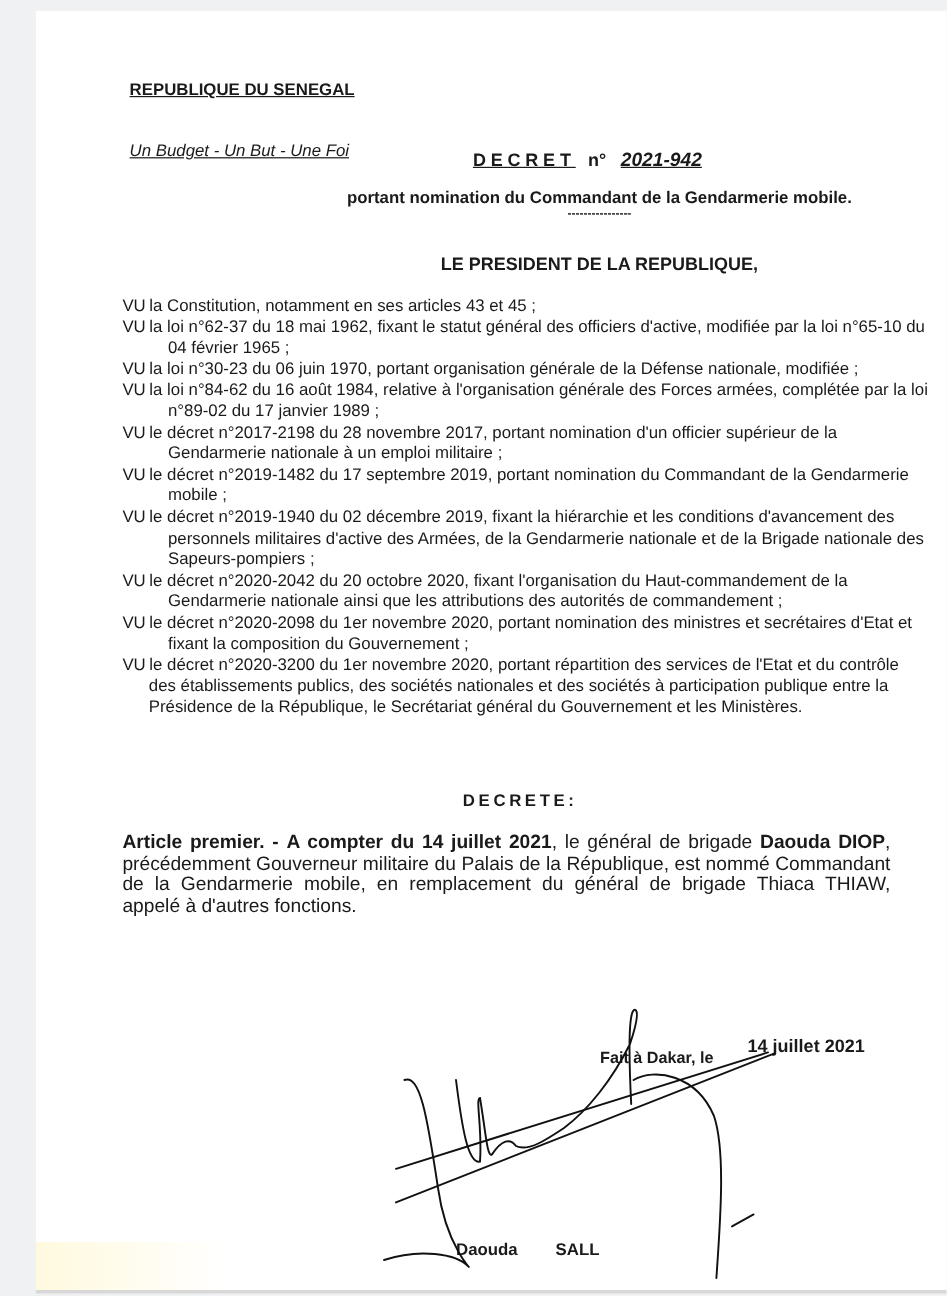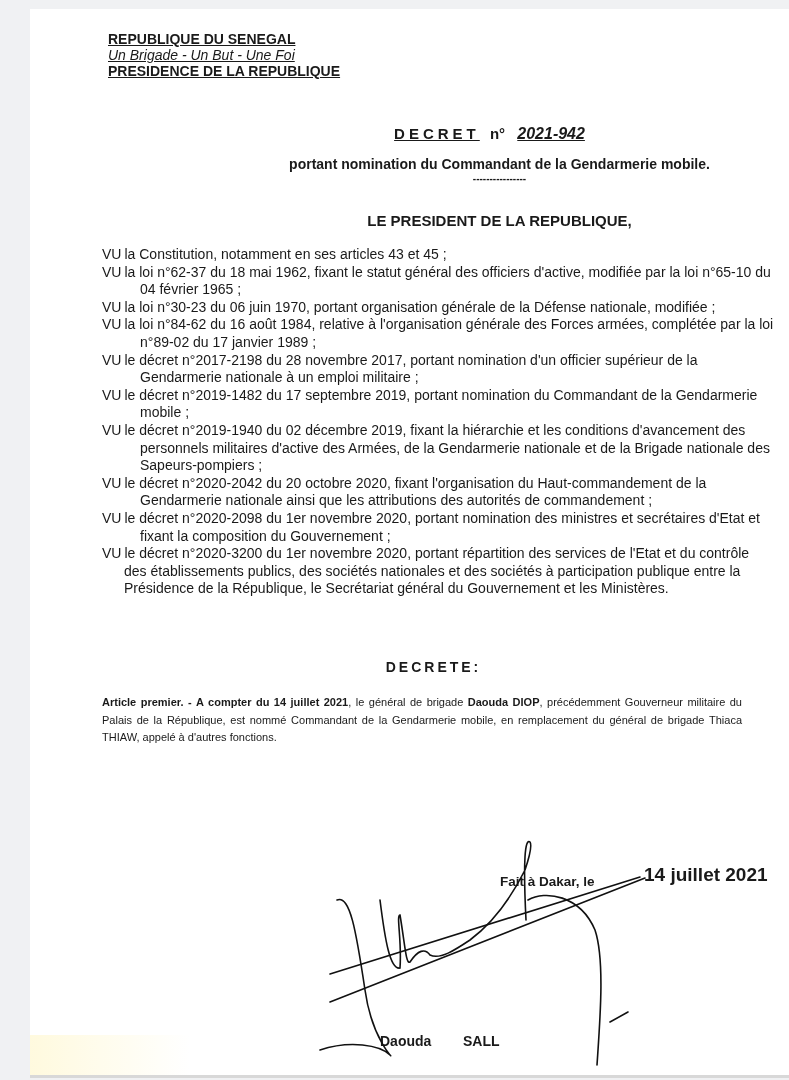--- a/index.html
+++ b/index.html
@@ -13,63 +13,62 @@
   .page {
     position: absolute; left: 30px; top: 9px; width: 759px; height: 1066px;
     background: #ffffff;
     border-bottom: 3px solid #d8d8d8;
   }
   .page .fade {
     position: absolute; left: 0; bottom: 0; width: 160px; height: 40px;
     background: linear-gradient(90deg, rgba(255,246,200,0.6), rgba(255,255,255,0));
   }
   .letterhead { position: absolute; left: 78px; top: 22px; font-size: 14px; line-height: 16px; }
-  .letterhead div { text-decoration: underline; }
+  .letterhead div { text-decoration: underline; margin-top: 35px; }
   .lh-bold { font-weight: bold; }
   .lh-italic { font-style: italic; }
 
   .title-row { position: absolute; left: 0; width: 100%; text-align: center; }
   .decret-title { top: 116px; left: 110px; font-size: 15px; font-weight: bold; }
   .decret-word { letter-spacing: 4px; text-decoration: underline; }
   .decret-no { margin-left: 6px; }
   .decret-num { margin-left: 8px; font-size: 16px; text-decoration: underline; font-style: italic; }
 
   .subject { top: 147px; left: 90px; font-size: 14px; font-weight: bold; }
   .dashes { top: 164px; left: 90px; font-size: 10px; font-weight: bold; letter-spacing: 0px; }
   .president { top: 203px; left: 90px; font-size: 15px; font-weight: bold; }
 
   .vus { position: absolute; left: 72px; top: 237px; width: 672px; font-size: 14px; line-height: 17.6px; }
   .vu { padding-left: 38px; text-indent: -38px; margin: 0; }
   .vu .lbl { margin-right: 3px; }
   .vu.last { padding-left: 22px; text-indent: -22px; }
 
   .decrete { position: absolute; left: 0; width: 100%; top: 650px; text-align: center; font-weight: bold; font-size: 14px; letter-spacing: 3px; padding-left: 48px; box-sizing: border-box; }
 
-  .article { position: absolute; left: 72px; width: 640px; font-size: 11px; line-height: 17.6px; text-align: justify; }
+  .article { position: absolute; left: 72px; width: 640px; font-size: 16px; line-height: 17.6px; text-align: justify; }
   .art1 { top: 685px; }
   .art2 { top: 777px; }
   .art-label { font-weight: bold; }
   .bold { font-weight: bold; }
 
   .fait { position: absolute; left: 470px; top: 865px; font-size: 13.5px; font-weight: bold; }
-  .fait-date { position: absolute; left: 614px; top: 855px; font-size: 19px; font-weight: bold; }
+  .fait-date { position: absolute; left: 593px; top: 855px; font-size: 15px; font-weight: bold; }
   .sig-first { position: absolute; left: 350px; top: 1024px; font-size: 14px; font-weight: bold; }
   .sig-last { position: absolute; left: 433px; top: 1024px; font-size: 14px; font-weight: bold; }
   .signature { position: absolute; left: 0; top: 0; width: 789px; height: 1080px; pointer-events: none; }
 </style>
 </head>
 <body>
 
 <div class="page">
   <div class="fade"></div>
 
   <div class="letterhead">
     <div class="lh-bold">REPUBLIQUE DU SENEGAL</div>
-    <div class="lh-italic">Un Brigade - Un But - Une Foi</div>
-    <div class="lh-bold">PRESIDENCE DE LA REPUBLIQUE</div>
+    <div class="lh-italic">Un Budget - Un But - Une Foi</div>
   </div>
 
   <div class="title-row decret-title" style="left:80px;">
     <span class="decret-word">DECRET</span>
     <span class="decret-no">n°</span>
     <span class="decret-num">2021-942</span>
   </div>
 
   <div class="title-row subject">portant nomination du Commandant de la Gendarmerie mobile.</div>
   <div class="title-row dashes">----------------</div>

